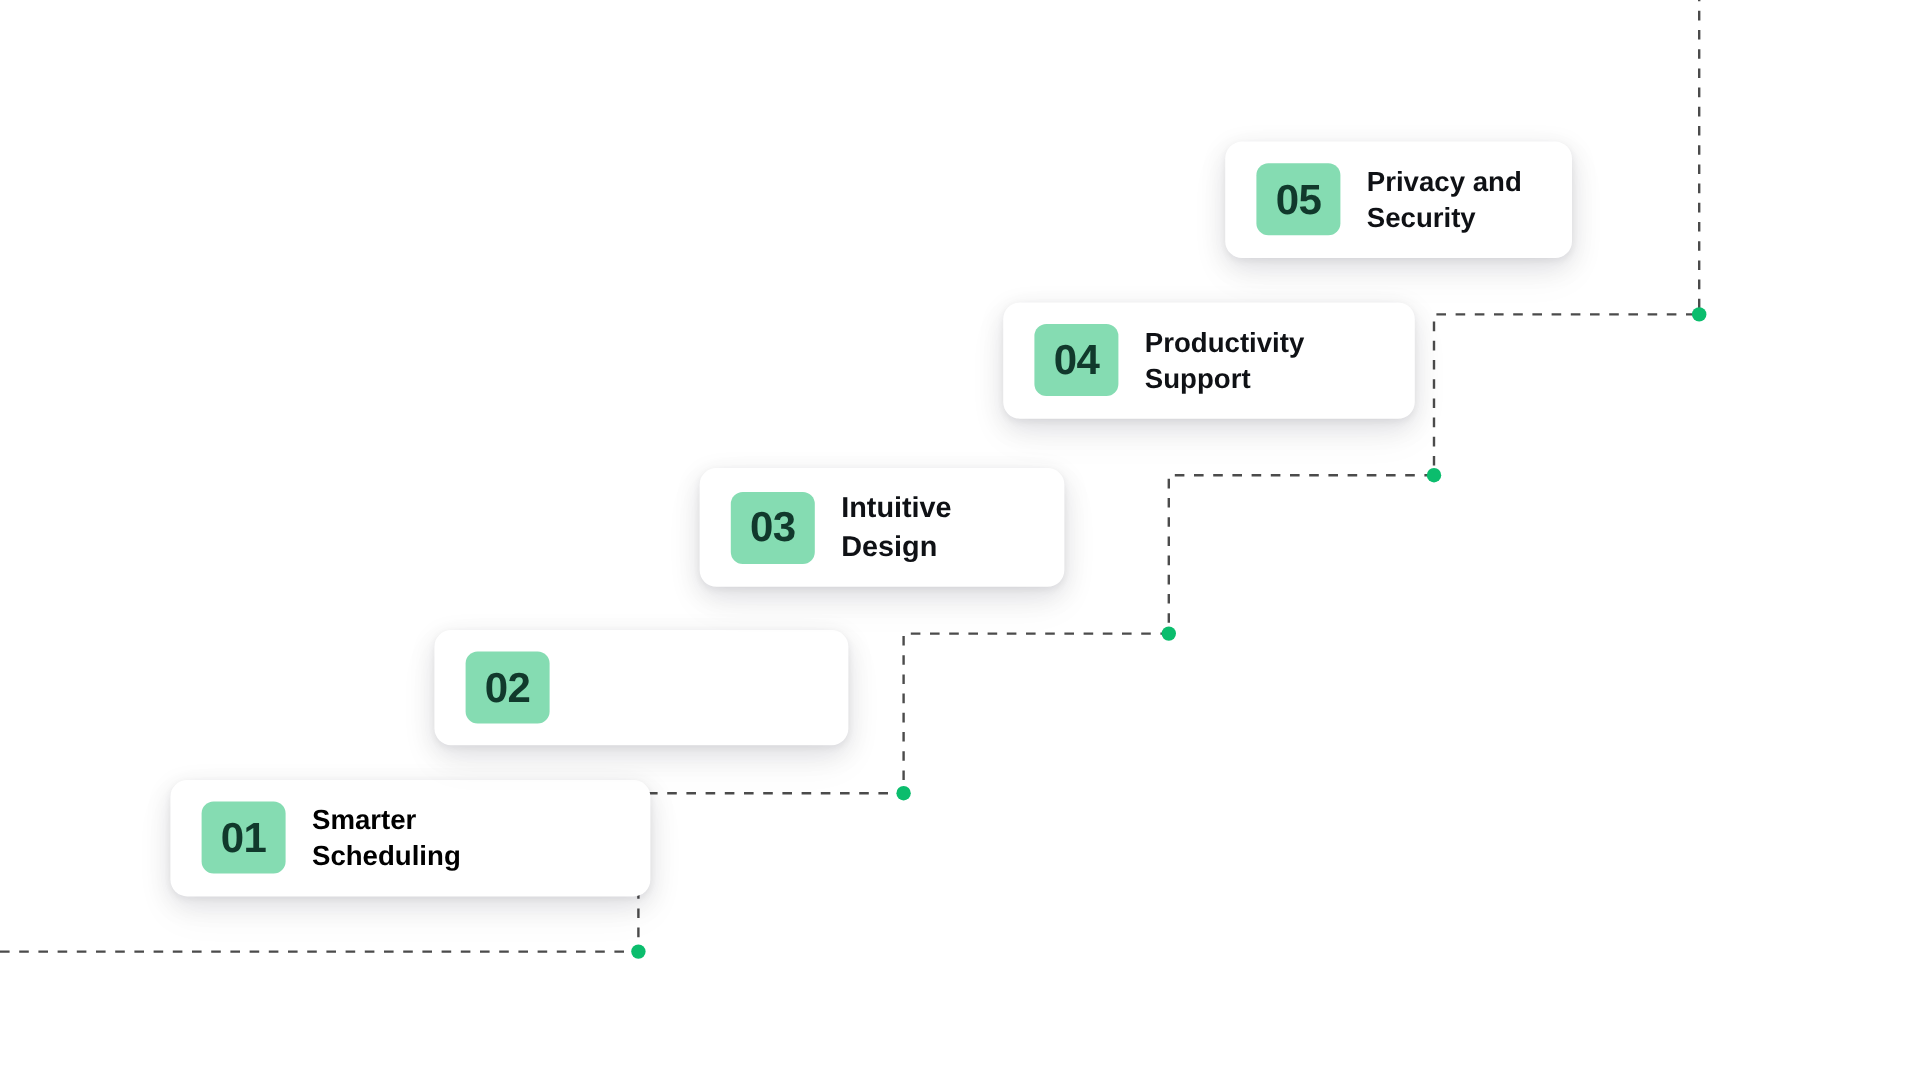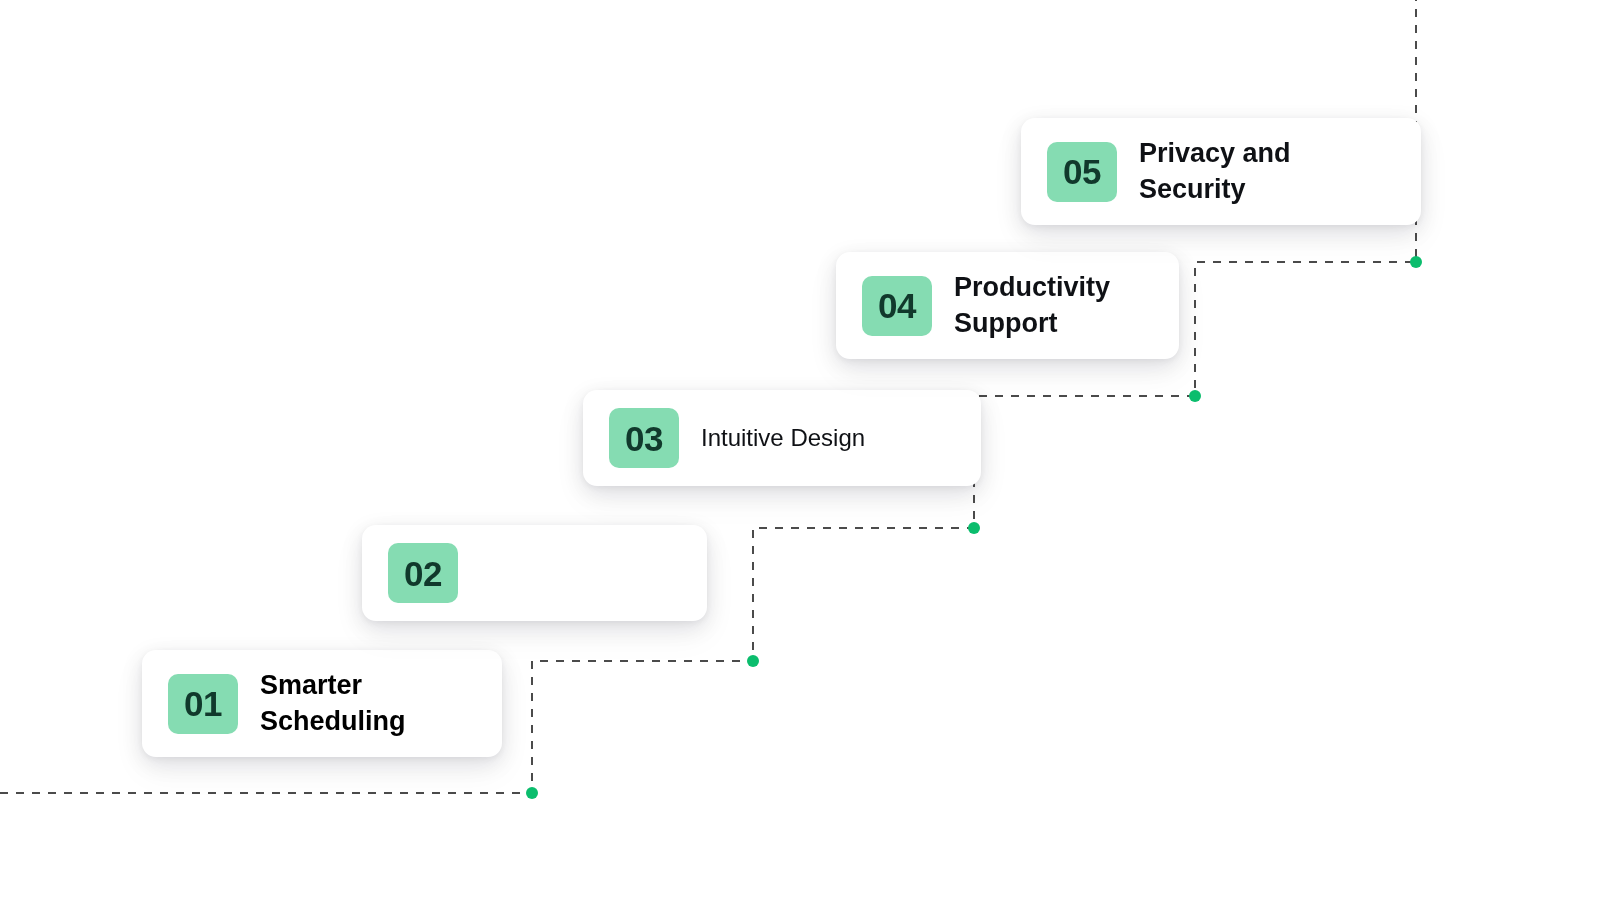--- a/index.html
+++ b/index.html
@@ -59,37 +59,37 @@
     justify-content: center;
     font-size: 35px;
     font-weight: 700;
     letter-spacing: -0.5px;
     line-height: 1;
   }
 
   .step-label {
     margin-left: 22px;
     color: #0f1115;
-    font-size: 27px;
+    font-size: 23px;
     font-weight: 700;
     line-height: 1.32;
     white-space: pre-line;
   }
 
   .step-label.light {
-    font-weight: 400;
+    font-weight: 700;
     font-size: 24px;
   }
 
   
-  #card-1 { left: 142px; top: 650px; width: 360px; }
+  #card-1 { left: 142px; top: 650px; width: 400px; }
   #card-2 { left: 362px; top: 525px; width: 345px; }
-  #card-3 { left: 583px; top: 390px; width: 398px; }
+  #card-3 { left: 583px; top: 390px; width: 304px; }
   #card-4 { left: 801px; top: 252px; width: 343px; }
-  #card-5 { left: 1021px; top: 118px; width: 400px; }
+  #card-5 { left: 1021px; top: 118px; width: 289px; }
 </style>
 </head>
 <body style="background: rgb(255, 255, 255);">
 
 <div id="stage">
 
   <svg id="connector" viewBox="0 0 1600 900" width="1600" height="900" aria-hidden="true">
     <path id="connector-path" fill="none" stroke="#4b4b4b" stroke-width="2" stroke-dasharray="8 8" stroke-linecap="butt" d="M 0 793 L 532 793 L 532 661 L 753 661 L 753 528 L 974 528 L 974 396 L 1195 396 L 1195 262 L 1416 262 L 1416 0"></path>
     <g id="connector-nodes">
         <circle cx="532" cy="793" r="6" fill="#0bbd6d"></circle>

